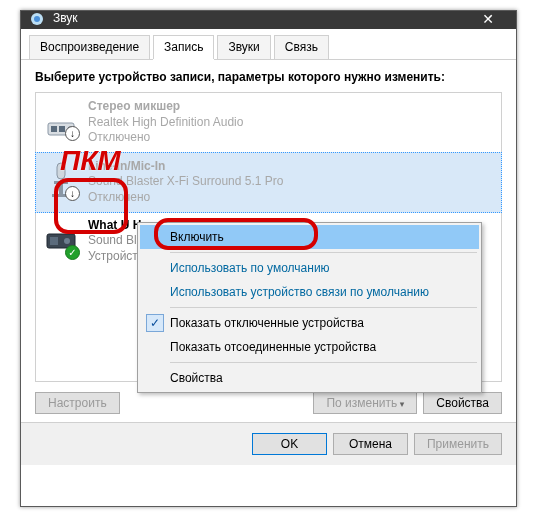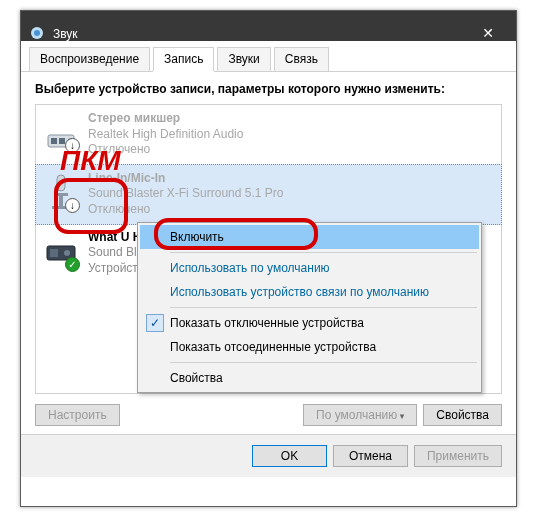--- a/index.html
+++ b/index.html
@@ -15,25 +15,25 @@
   }
   .outer {
     position: absolute;
     left: 20px; top: 10px;
     width: 497px; height: 497px;
     border: 1px solid #5a5a5a;
     box-shadow: 0 0 4px rgba(0,0,0,.4);
     background: #fff;
   }
   .titlebar {
-    height: 30px;
+    height: 18px;
     background: #383838;
     color: #fff;
     display: flex;
-    align-items: flex-end;
+    align-items: flex-start;
     padding: 0 8px;
   }
   .titlebar .app-icon {
     width: 16px; height: 16px;
     margin-right: 8px;
   }
   .titlebar .title { flex: 1; font-size: 12px; }
   .titlebar .close {
     width: 40px; text-align: center;
     font-size: 14px;
@@ -266,21 +266,21 @@
         <div class="dev-desc">Sound Blaster X-Fi Surround 5.1 Pro</div>
         <div class="dev-status">Устройство по умолчанию</div>
       </div>
     </div>
 
   </div>
 
   <div class="btn-row">
     <button class="win" disabled="">Настроить</button>
     <div class="spacer"></div>
-    <button class="win dropdown" disabled="">По умолчанию</button>
+    <button class="win dropdown" disabled="">По изменить</button>
     <button class="win">Свойства</button>
   </div>
 
   <div class="dialog-btns">
     <button class="win default">OK</button>
     <button class="win">Отмена</button>
     <button class="win" disabled="">Применить</button>
   </div>
 </div>
 

